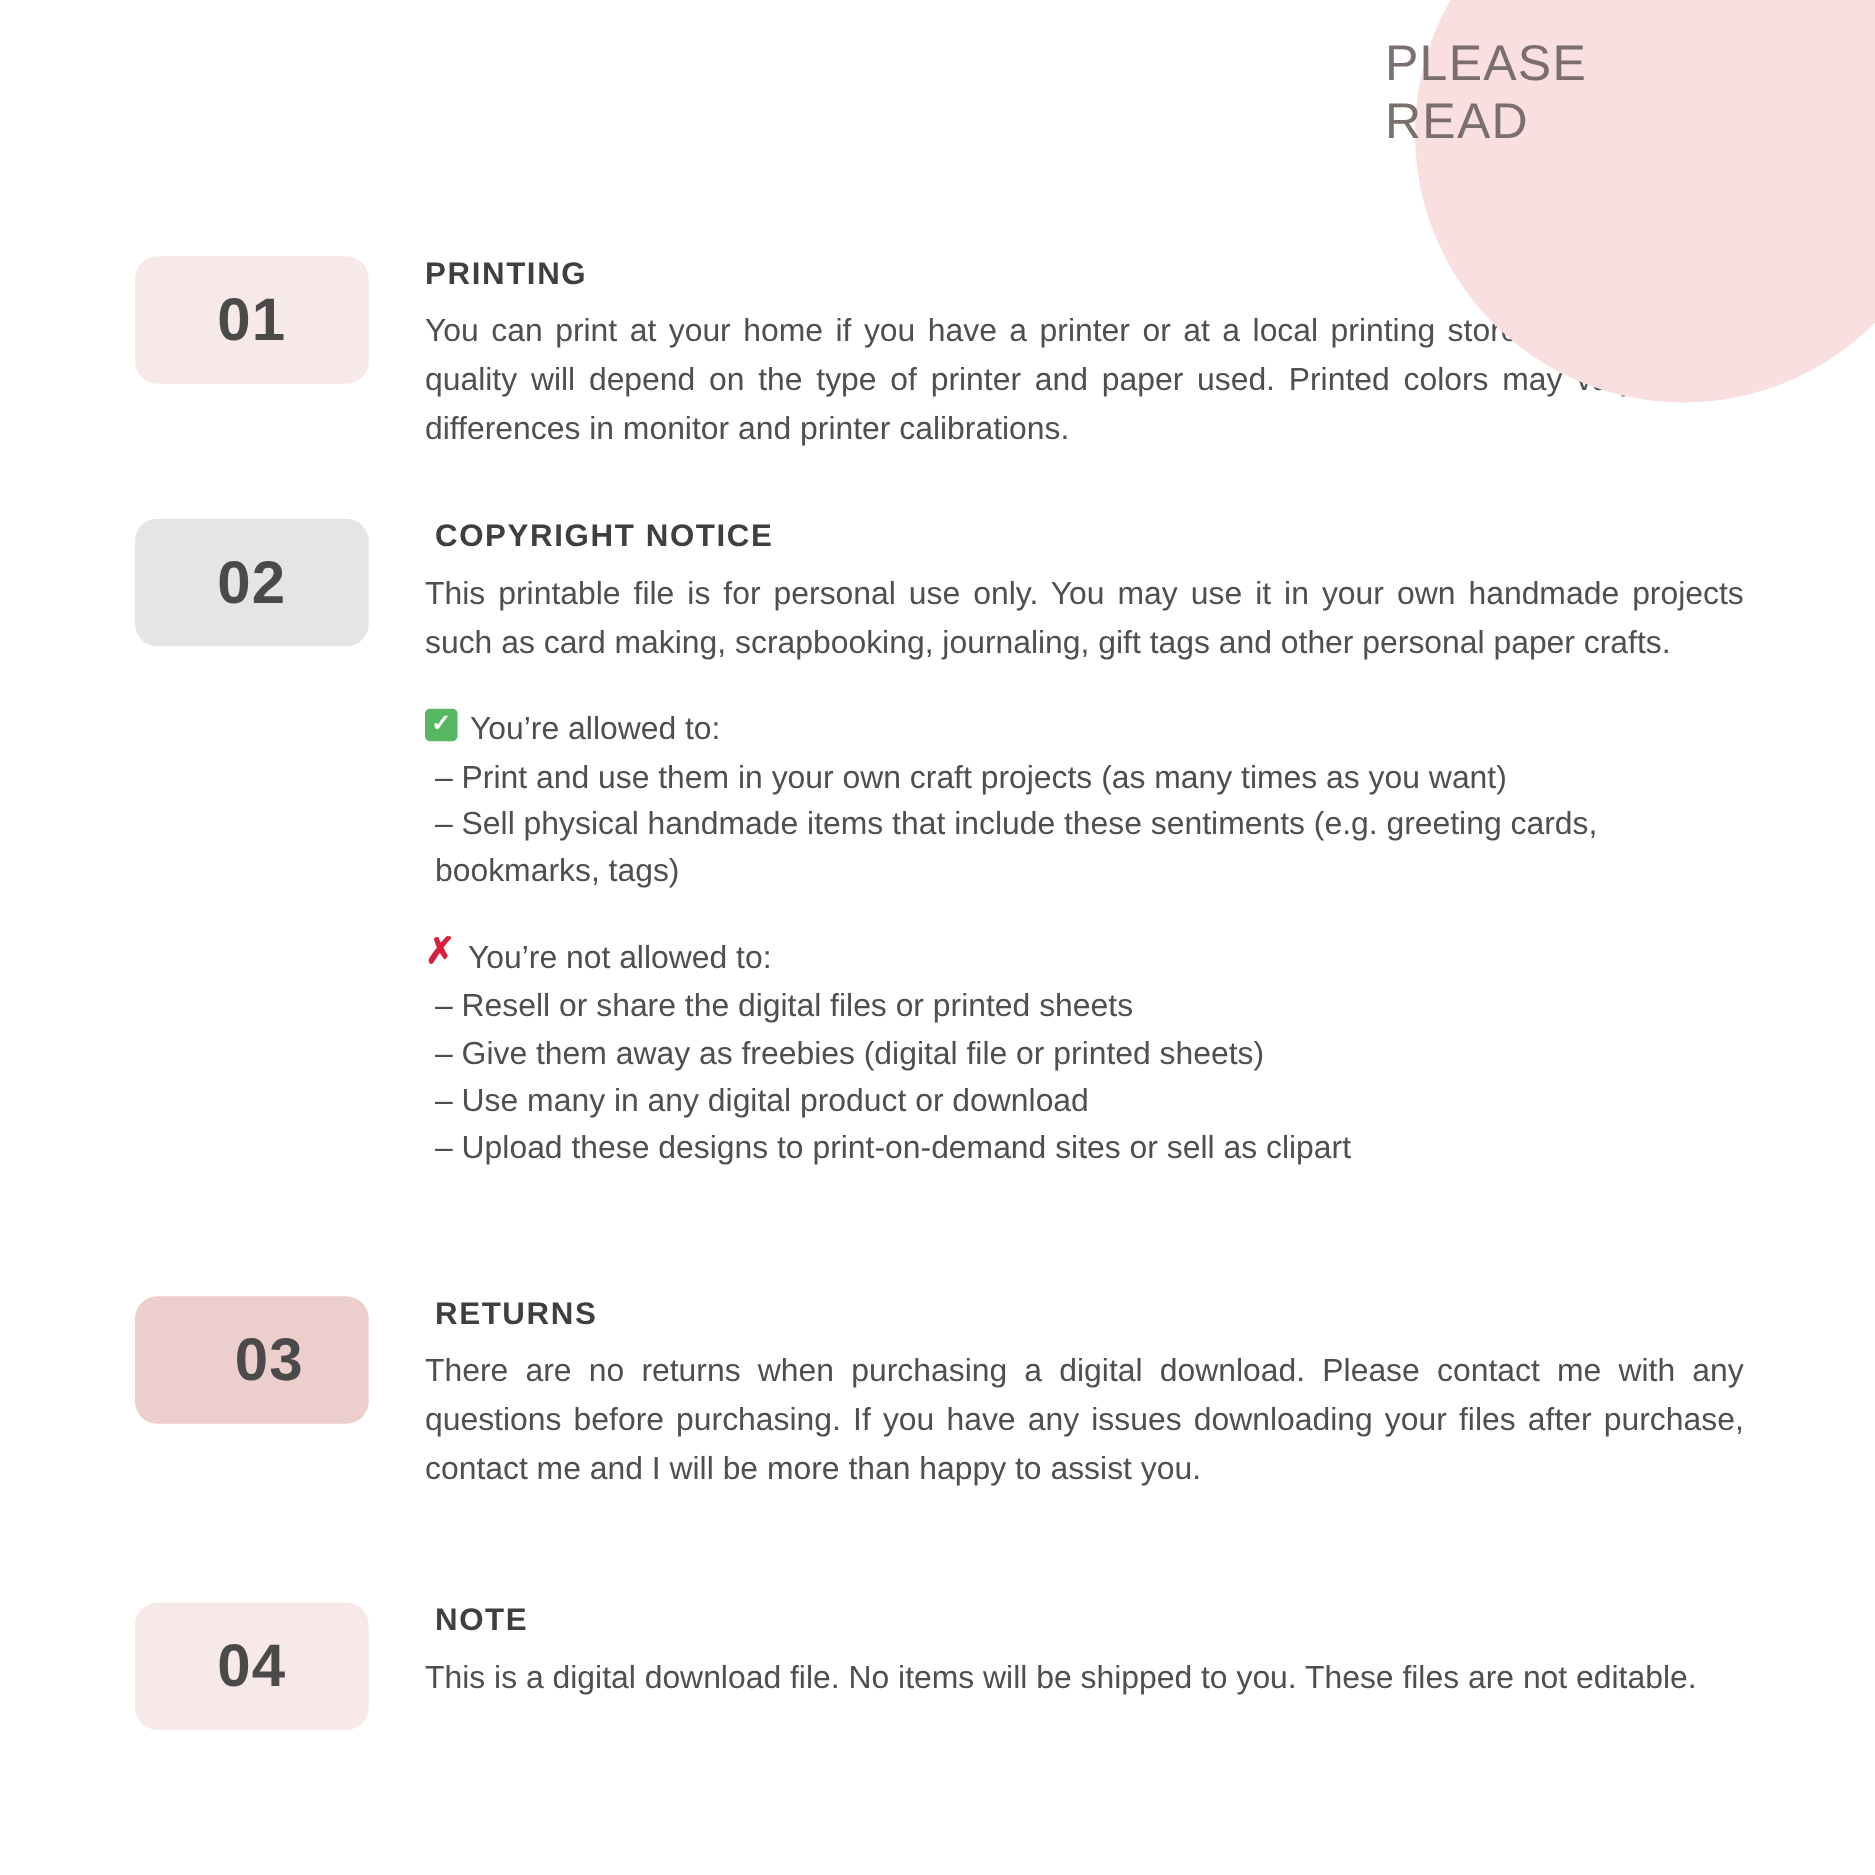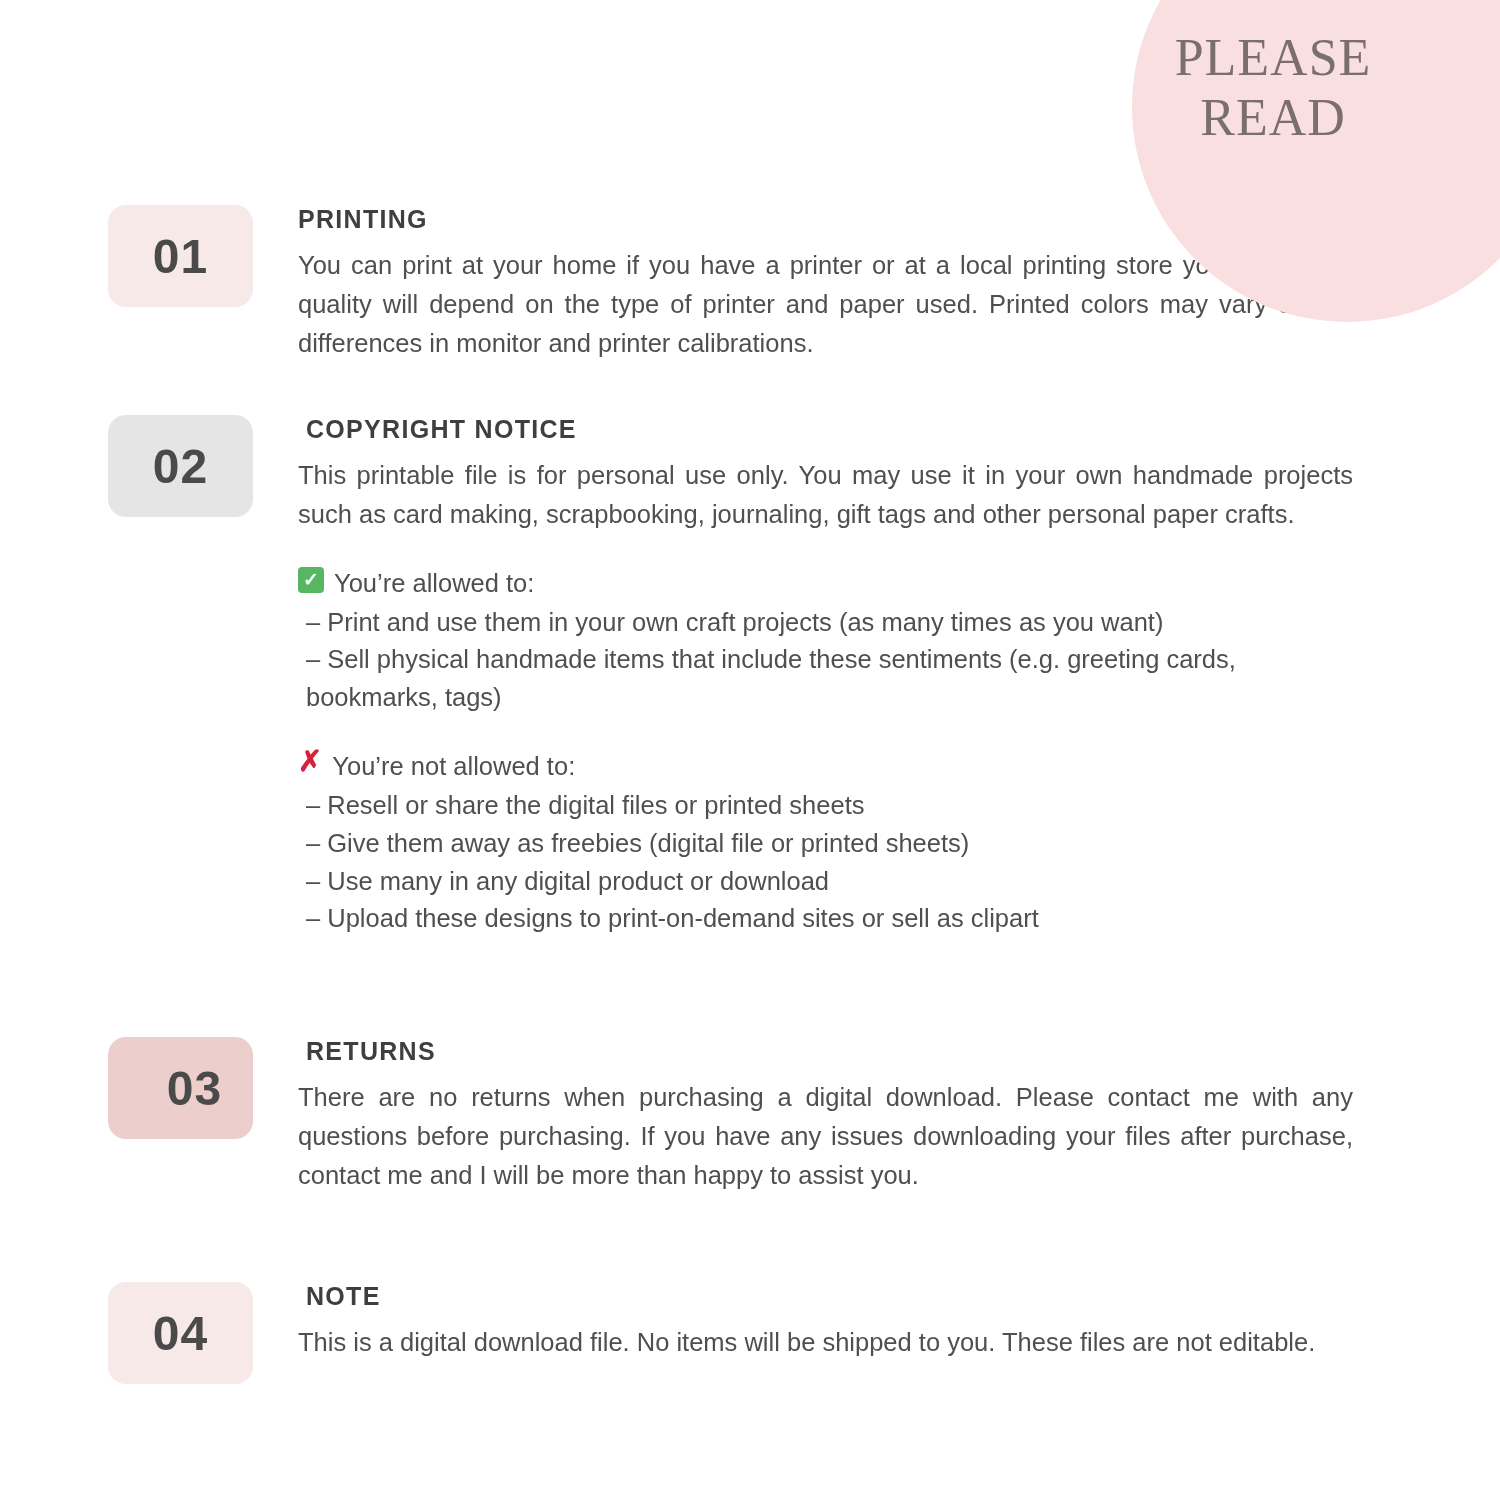--- a/index.html
+++ b/index.html
@@ -30,48 +30,47 @@
     height: 430px;
     border-radius: 50%;
     background: #f9dfe0;
     z-index: 1;
   }
   .badge-text {
     position: absolute;
     top: 28px;
     right: 62px;
     width: 330px;
-    text-align: center;
+    text-align: left;
     z-index: 2;
     color: #7a6f6c;
-    font-size: 52px;
+    font-size: 40px;
     line-height: 1.15;
     letter-spacing: 1px;
     font-weight: 400;
-    font-family: Liberation Serif, serif;
   }
   .badge-text .line { display: block; }
 
   
   .content {
     position: absolute;
     top: 0;
     left: 0;
     width: 1500px;
     height: 1500px;
   }
 
   .section {
     position: absolute;
     display: flex;
     align-items: flex-start;
   }
 
   .num-box {
-    width: 145px;
+    width: 187px;
     height: 102px;
     border-radius: 18px;
     display: flex;
     align-items: center;
     justify-content: center;
     font-size: 48px;
     font-weight: 700;
     color: #4a4a4a;
     letter-spacing: 1px;
     flex: 0 0 auto;

